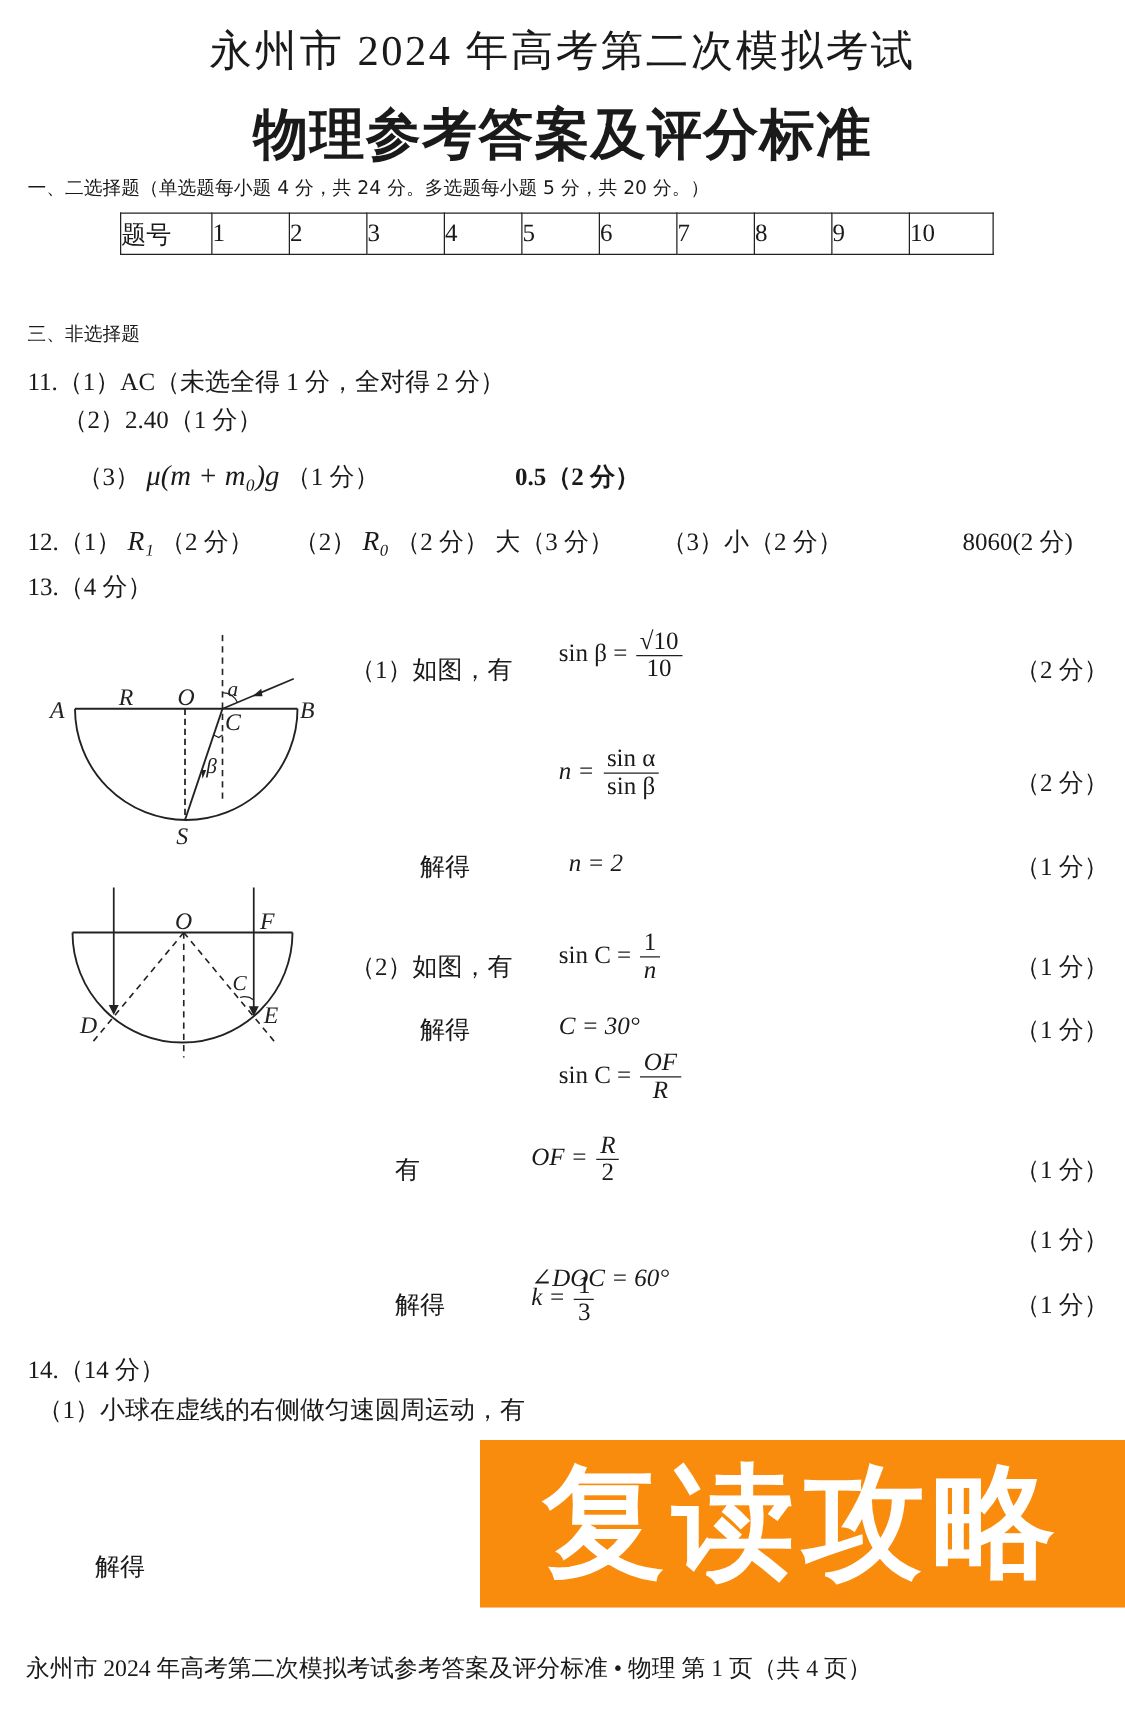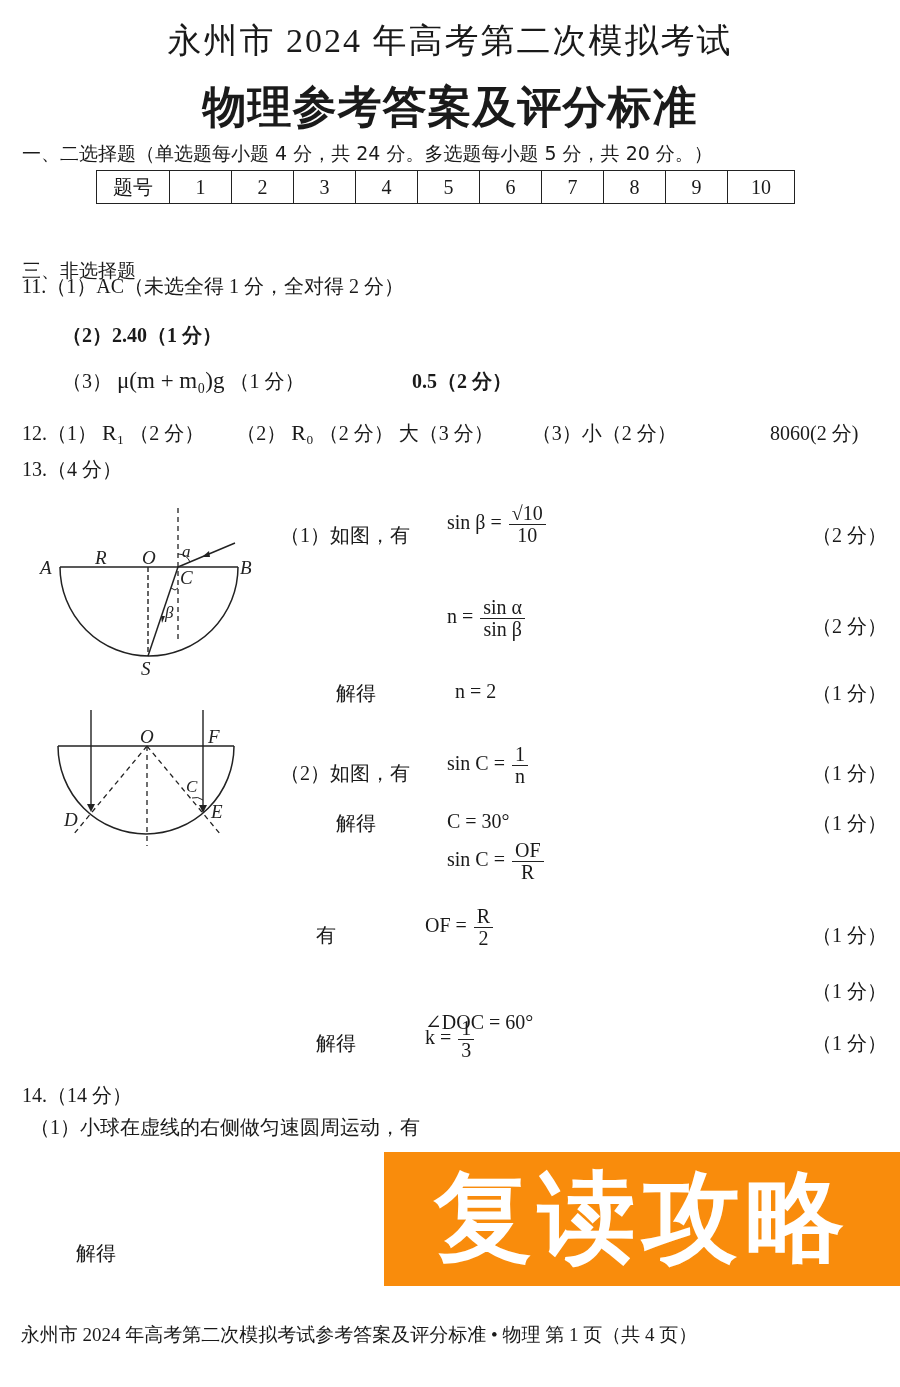--- a/index.html
+++ b/index.html
@@ -2,25 +2,25 @@
 <html><head>
 <meta charset="utf-8">
 <style>
   html, body { margin:0; padding:0; background:#ffffff; }
   body { width:900px; height:1387px; position:relative; overflow:hidden;
          font-family:"Liberation Serif","DejaVu Serif",serif; color:#1a1a1a; }
   .abs { position:absolute; white-space:nowrap; }
   .title1 { left:0; width:900px; top:18px; text-align:center; font-size:34px; letter-spacing:2px; }
   .title2 { left:0; width:900px; top:78px; text-align:center; font-size:44px; font-weight:bold;
             font-family:"DejaVu Sans","Liberation Sans",sans-serif; letter-spacing:1px; }
-  .sec { font-size:19px; font-family:"DejaVu Sans","Liberation Sans",sans-serif; }
+  .sec { font-size:15px; font-family:"DejaVu Sans","Liberation Sans",sans-serif; }
   .txt { font-size:20px; }
   table.ans { position:absolute; left:96px; top:170px; border-collapse:collapse; }
-  table.ans td { border:1.5px solid #222; height:32px; text-align:center; font-size:20px; padding:0; }
-  .m { }
+  table.ans td { border:1.5px solid #222; height:32px; text-align:left; font-size:20px; padding:0; }
+  .m { font-style:italic; }
   .frac { display:inline-flex; flex-direction:column; align-items:center; vertical-align:middle; line-height:1.05; margin:0 2px; }
   .frac .num { border-bottom:1.5px solid #222; padding:0 3px; }
   .frac .den { padding:0 3px; }
   .score { font-size:20px; }
   .banner { position:absolute; left:384px; top:1152px; width:516px; height:134px; background:#f98c0c;
             color:#fff; font-family:"DejaVu Sans","Liberation Sans",sans-serif; font-weight:bold;
             font-size:98px; display:flex; align-items:center; justify-content:center; letter-spacing:6px; }
   .footer { left:0; width:718px; top:1322px; text-align:center; font-size:19px; }
   svg text { font-family:"Liberation Serif",serif; font-style:italic; font-size:19px; fill:#222; }
 </style>
@@ -45,22 +45,22 @@
     <td style="width:61px">7</td>
     <td style="width:61px">8</td>
     <td style="width:61px">9</td>
     <td style="width:66px">10</td>
   </tr>
 </tbody>
   </table>
 
 <div class="abs sec" style="left:22px;top:258px;">三、非选择题</div>
 
-<div class="abs txt" style="left:22px;top:273px;text-align:center;">11.（1）AC（未选全得 1 分，全对得 2 分）</div>
-<div class="abs txt" style="left:62px;top:322px;font-weight:bold;">（2）2.40（1 分）</div>
+<div class="abs txt" style="left:22px;top:292px;text-align:center;">11.（1）AC（未选全得 1 分，全对得 2 分）</div>
+<div class="abs txt" style="left:50px;top:322px;">（2）2.40（1 分）</div>
 <div class="abs txt" style="left:62px;top:368px;">
   <span>（3）</span>
   <span class="m" style="font-size:23px">μ(m + m₀)g</span>
   <span>（1 分）</span>
 </div>
 <div class="abs txt" style="left:412px;top:368px;font-weight:bold;">0.5（2 分）</div>
 
 <div class="abs txt" style="left:22px;top:420px;">
   <span>12.</span><span>（1）</span>
   <span class="m" style="font-size:22px">R₁</span>

